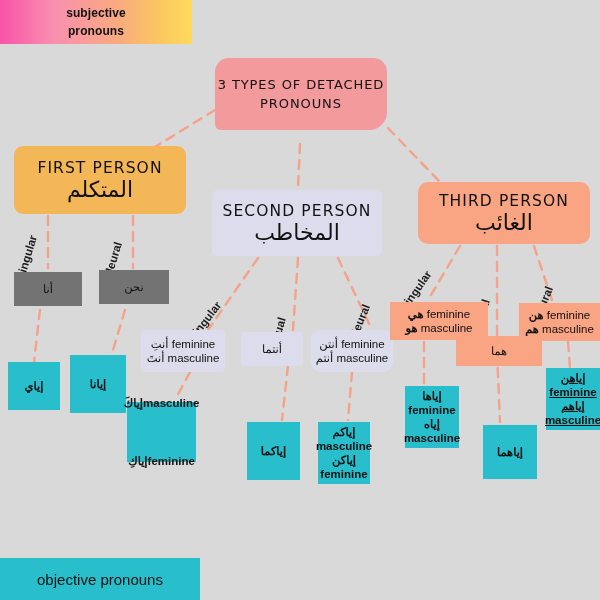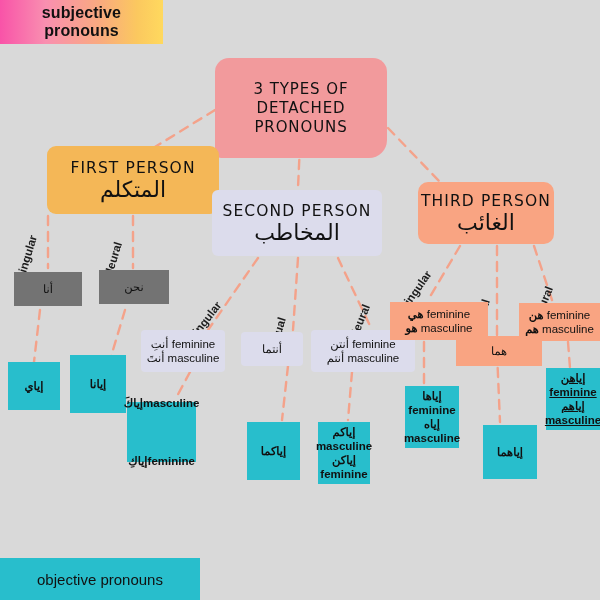--- a/index.html
+++ b/index.html
@@ -9,46 +9,46 @@
     font-family:"Liberation Sans", sans-serif;
     overflow:hidden;
     position:relative;
   }
   #canvas{position:absolute;inset:0;width:600px;height:600px;}
   .node{position:absolute;box-sizing:border-box;display:flex;flex-direction:column;
         align-items:center;justify-content:center;text-align:center;color:#111;}
 
   
   .banner-top{
-    left:0;top:0;width:163px;height:44px;
+    left:0;top:0;width:192px;height:44px;
     background:linear-gradient(90deg,#f953a8 0%,#f98fb0 28%,#f9ab7e 62%,#fbc85f 84%,#ffd95e 100%);
-    font-weight:bold;font-size:16px;line-height:18px;letter-spacing:.1px;
+    font-weight:bold;font-size:12px;line-height:18px;letter-spacing:.1px;
   }
   .banner-bottom{
     left:0;bottom:0;width:200px;height:42px;background:#28becc;
     font-weight:normal;font-size:15px;
   }
 
   
   .title-box{
-    left:215px;top:58px;width:172px;height:100px;
+    left:215px;top:58px;width:172px;height:72px;
     background:#f29a9c;border-radius:14px 14px 18px 6px;
-    font-size:15px;line-height:19px;letter-spacing:.9px;
+    font-size:13px;line-height:19px;letter-spacing:.9px;
     font-family:"DejaVu Sans", sans-serif;
     align-items:center;
   }
   .title-box .ln{display:block;}
 
   
   .person{border-radius:9px;font-family:"DejaVu Sans", sans-serif;}
   .person .en{font-size:15.5px;letter-spacing:1.1px;line-height:20px;}
   .person .ar{font-size:22px;line-height:24px;font-family:"DejaVu Sans", sans-serif;direction:rtl;}
-  .p-first{left:14px;top:146px;width:172px;height:68px;background:#f4b757;margin-left:33px;}
+  .p-first{left:14px;top:146px;width:172px;height:68px;background:#f4b757;}
   .p-second{left:212px;top:190px;width:170px;height:66px;background:#dcdcec;border-radius:6px;}
-  .p-third{left:418px;top:182px;width:136px;height:62px;background:#f9a482;border-radius:10px;}
+  .p-third{left:418px;top:182px;width:172px;height:62px;background:#f9a482;border-radius:10px;}
 
   
   .blabel{position:absolute;font-size:11.5px;font-weight:bold;color:#1c1c1c;
           white-space:nowrap;transform-origin:left bottom;}
 
   
   .ar-line{direction:rtl;unicode-bidi:plaintext;}
   .pbox{font-size:11.5px;line-height:14px;}
   .orange{background:#737373;}
   .lav{background:#dcdcec;border-radius:4px;}
@@ -135,21 +135,21 @@
 
   <div class="node pbox lav" style="left:141px;top:330px;width:84px;height:42px;">
     <span class="row"><span class="ar-line">أنتِ</span>
       <span>feminine</span></span>
     <span class="row"><span class="ar-line">أنتَ</span>
       <span>masculine</span></span>
   </div>
   <div class="node pbox lav" style="left:241px;top:332px;width:62px;height:34px;">
     <span class="ar-line">أنتما</span>
   </div>
-  <div class="node pbox lav" style="left:311px;top:330px;width:104px;height:42px;">
+  <div class="node pbox lav" style="left:311px;top:330px;width:82px;height:42px;border-radius:9px;">
     <span class="row"><span class="ar-line">أنتن</span>
       <span>feminine</span></span>
     <span class="row"><span class="ar-line">أنتم</span>
       <span>masculine</span></span>
   </div>
 
   <div class="node pbox teal bold" style="left:127px;top:402px;width:69px;height:60px;gap:44px;">
     <span class="row"><span class="ar-line">إياكَ</span><span>masculine</span></span>
     <span class="row"><span class="ar-line">إياكِ</span><span>feminine</span></span>
   </div>

